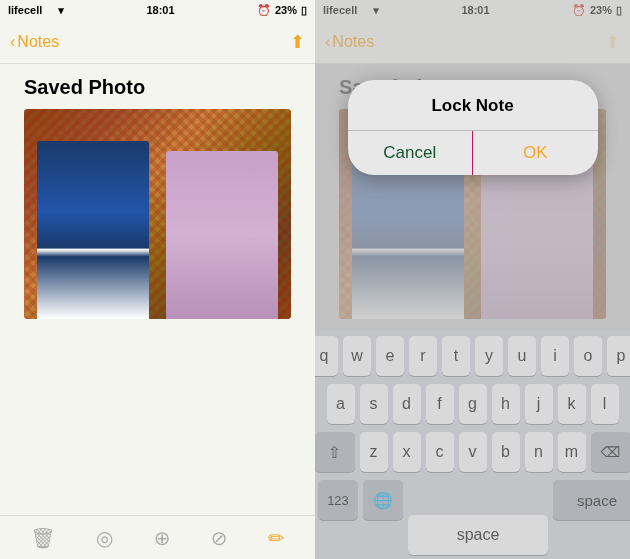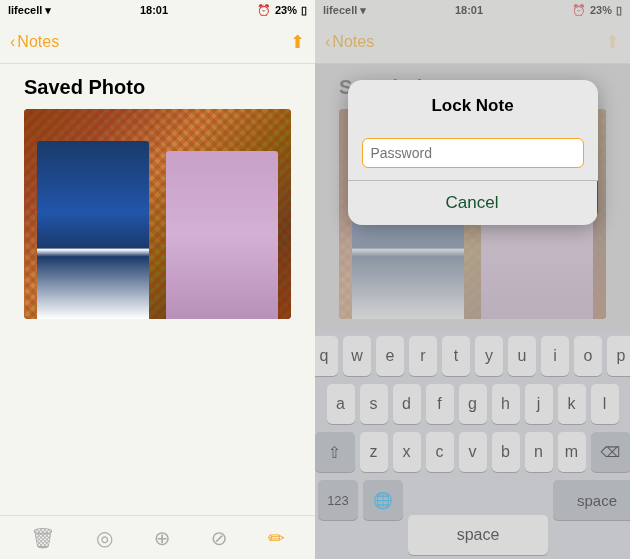--- a/index.html
+++ b/index.html
@@ -26,21 +26,21 @@
     .status-bar {
       height: 20px;
       background: #f5f5f0;
       display: flex;
       align-items: center;
       justify-content: space-between;
       padding: 0 8px;
       font-size: 11px;
       font-weight: 600;
     }
-    .status-left { display: flex; align-items: center; gap: 3px; }
+    .status-left { display: flex; align-items: center; gap: 16px; }
     .status-right { display: flex; align-items: center; gap: 4px; }
 
     
     .nav-bar {
       height: 44px;
       background: #f5f5f0;
       display: flex;
       align-items: center;
       justify-content: space-between;
       padding: 0 10px;
@@ -141,21 +141,21 @@
       background: rgba(180, 180, 180, 0.5);
       display: flex;
       align-items: flex-start;
       justify-content: center;
       padding-top: 80px;
       z-index: 10;
     }
     .dialog-box {
       width: 250px;
       background: #e8e8e8;
-      border-radius: 14px;
+      border-radius: 26px;
       overflow: hidden;
       box-shadow: 0 4px 20px rgba(0,0,0,0.3);
     }
     .dialog-header {
       padding: 16px 16px 8px;
       text-align: center;
     }
     .dialog-title {
       font-size: 17px;
       font-weight: 700;
@@ -324,26 +324,26 @@
         <div class="person-right"></div>
       </div>
     </div>
   </div>
 
   <div class="dialog-overlay">
     <div class="dialog-box">
       <div class="dialog-header">
         <div class="dialog-title">Lock Note</div>
       </div>
-      <div class="dialog-input-wrap">
-        <input class="dialog-input" type="password" placeholder="Password" style="">
-      </div>
       <div class="dialog-buttons">
         <div class="dialog-btn cancel">
           <span>Cancel</span>
+        </div>
+        <div class="dialog-btn ok">
+          <span>OK</span>
         </div>
       </div>
     </div>
   </div>
 
   <div class="keyboard">
 
     <div class="kb-row">
       <div class="kb-key">q</div>
       <div class="kb-key">w</div>

